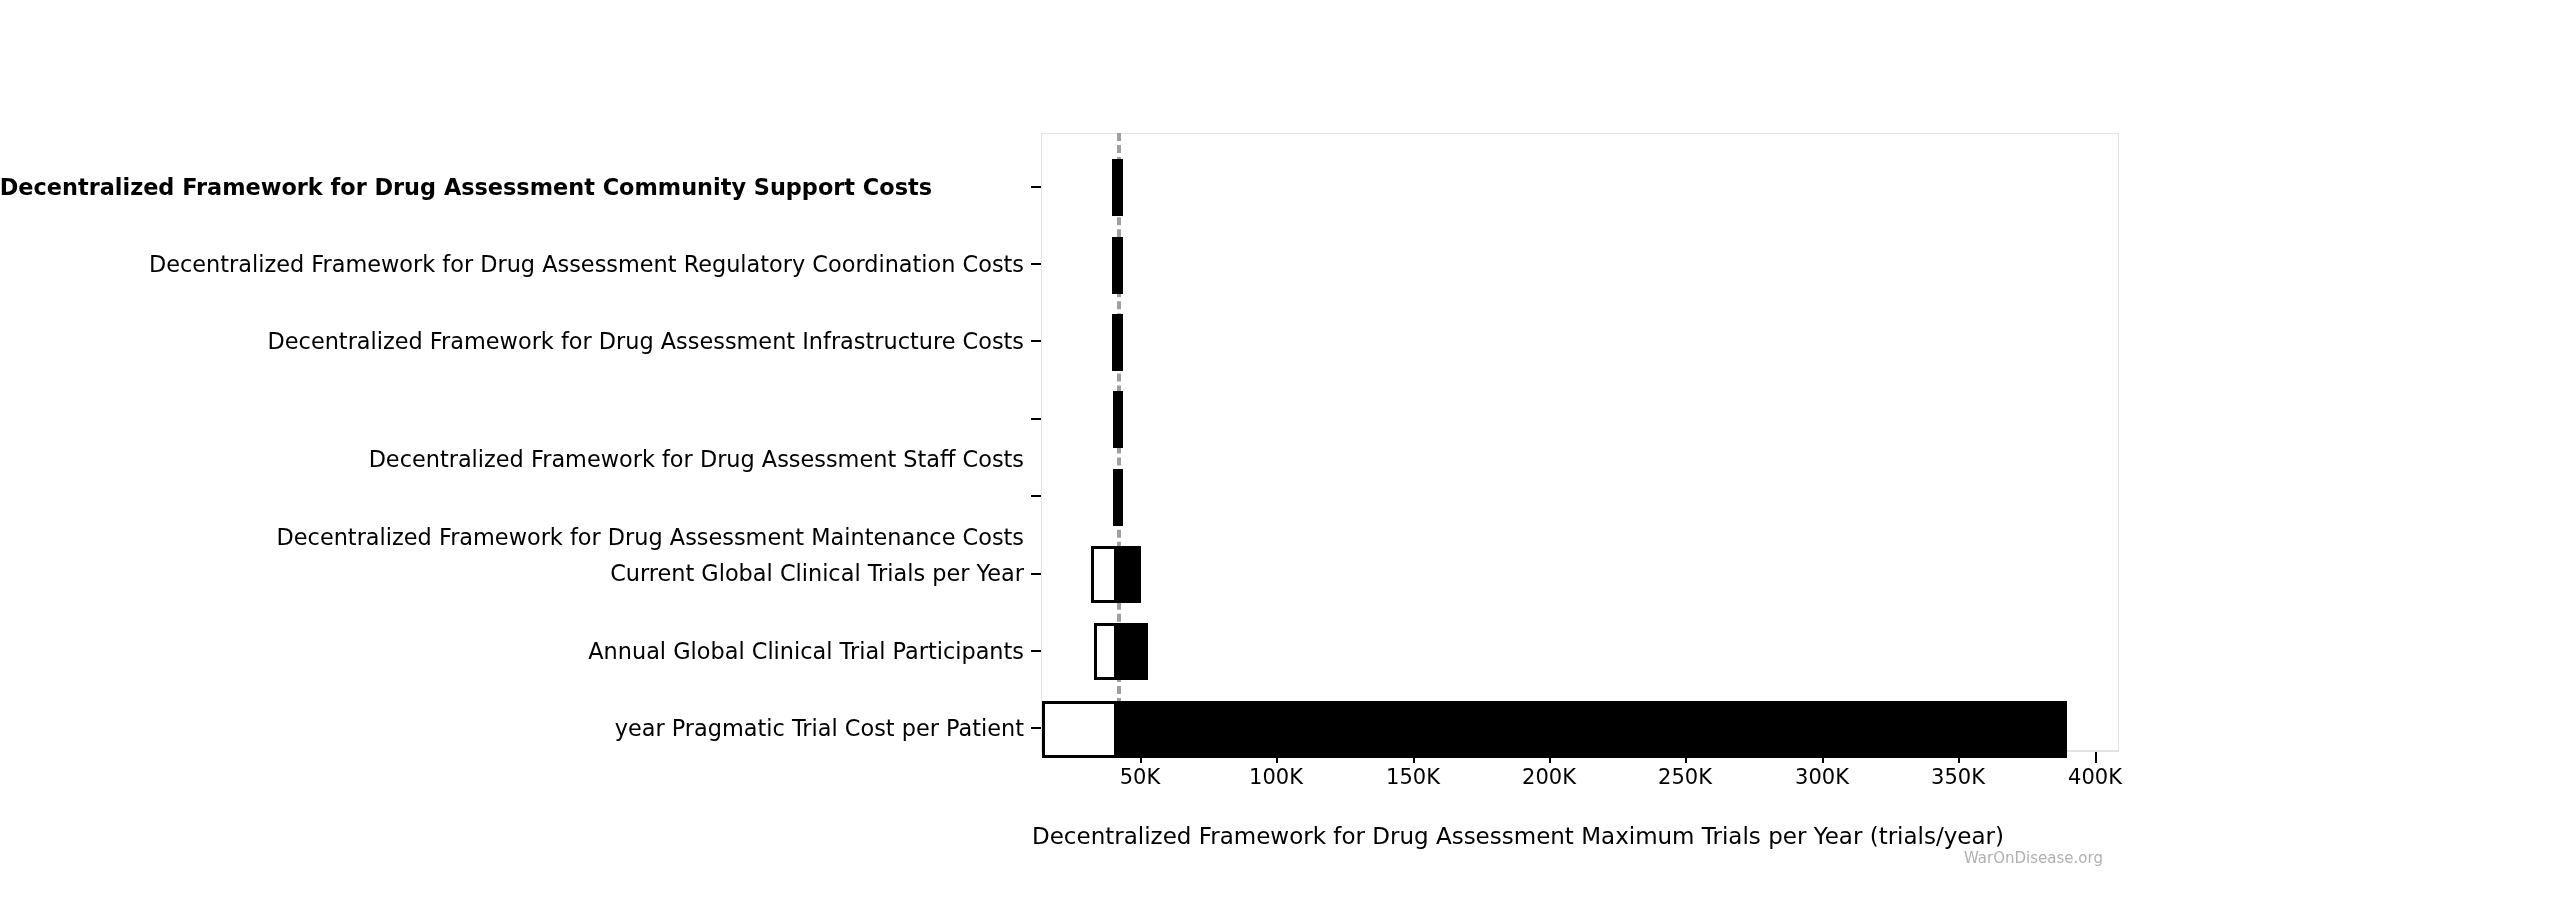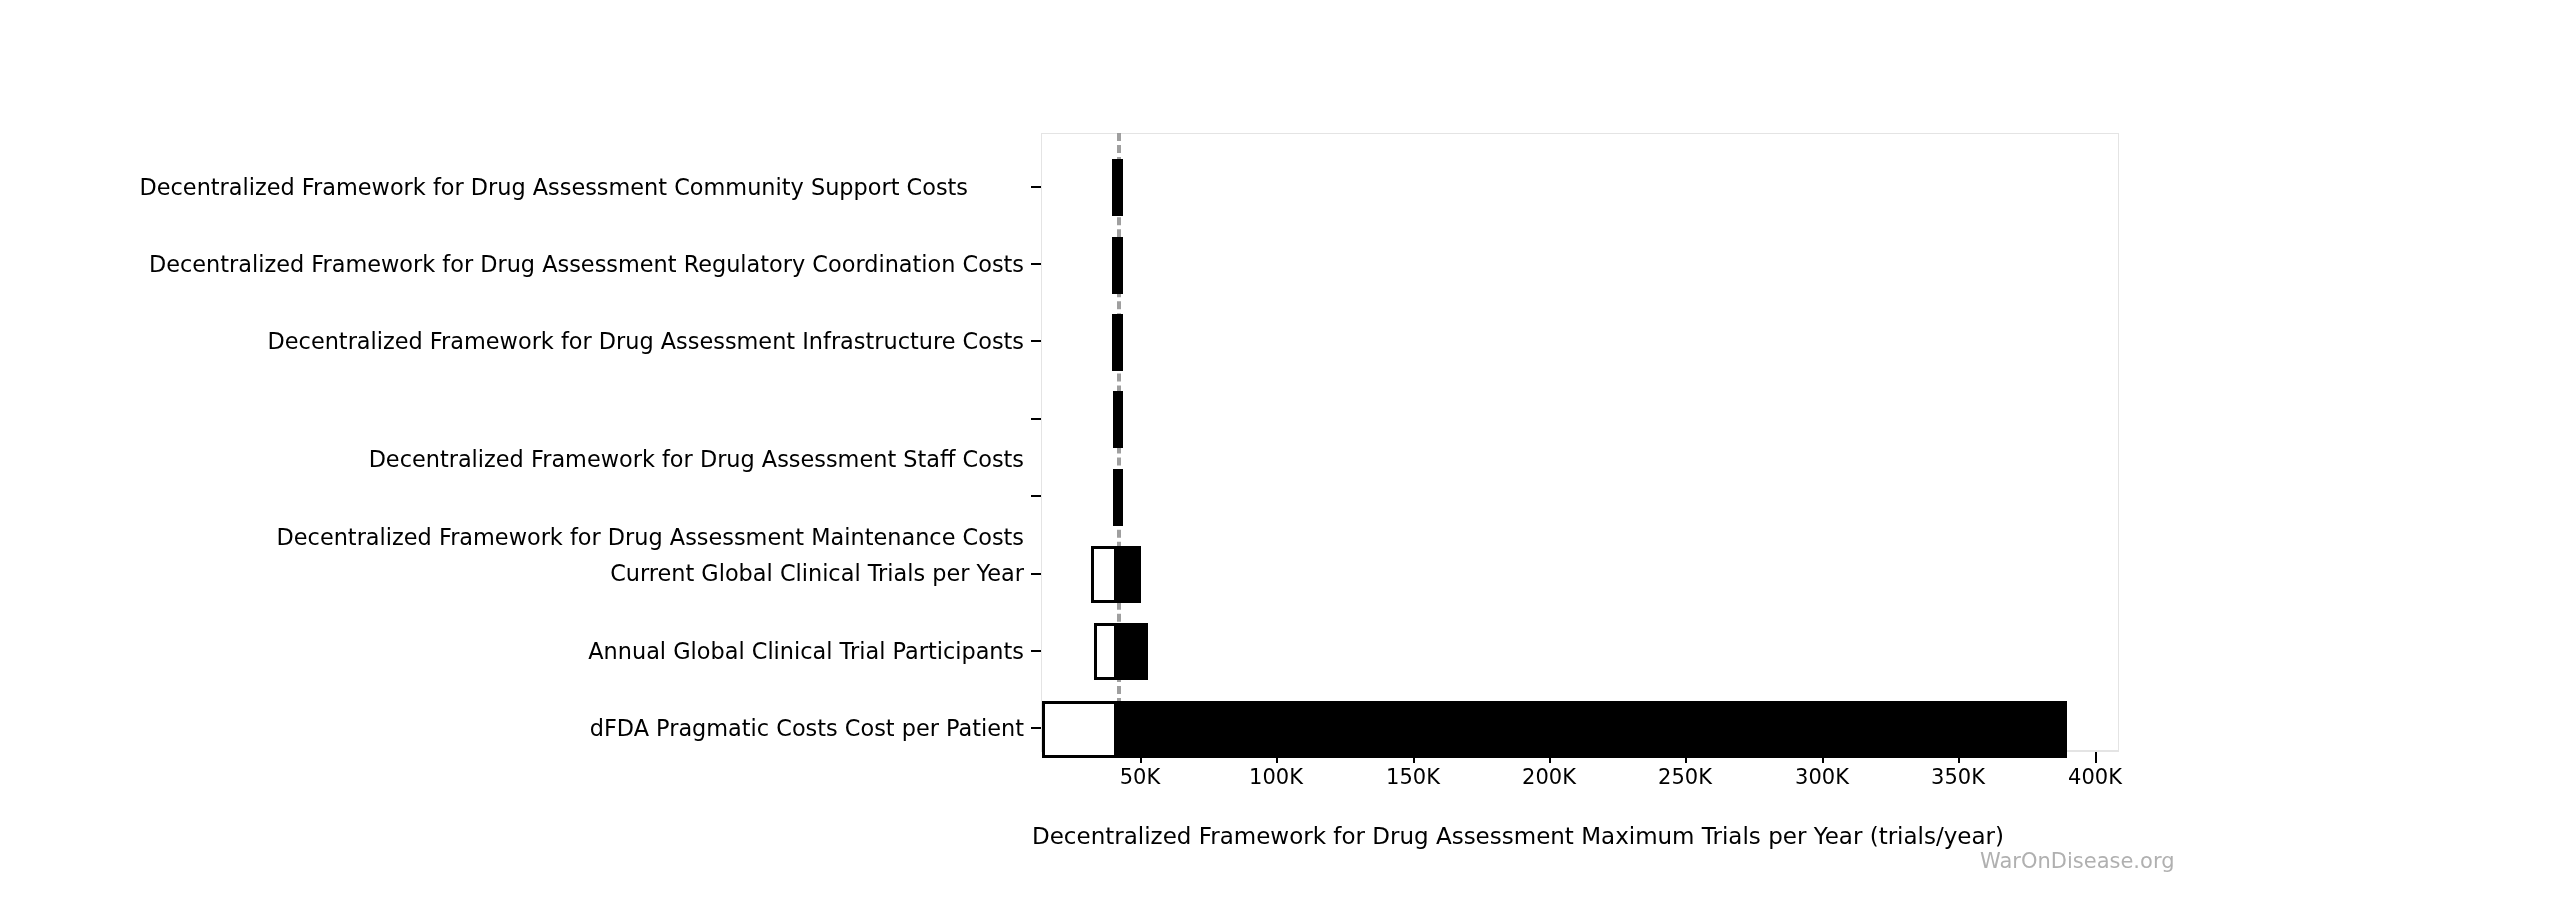--- a/index.html
+++ b/index.html
@@ -123,24 +123,23 @@
     text-align: center;
     font-size: 23px;
     white-space: nowrap;
   }
 
   
   #watermark {
     position: absolute;
     left: 1964px;
     top: 849px;
-    font-size: 21px;
+    font-size: 15px;
     color: #b0b0b0;
     white-space: nowrap;
-    margin-left: 16px;
   }
 </style>
 </head>
 <body>
 
 <div id="figure">
 
 
   <div id="plot-area">
     <div id="baseline-line" style="left: 75px;"></div>
@@ -175,35 +174,35 @@
         </div>
         <div class="bar-row" style="top: 567px; height: 57px;">
           <div class="seg seg-low" style="left: 0px; width: 75px;"></div>
           <div class="seg seg-high" style="left: 75px; width: 950px;"></div>
         </div>
       </div>
   </div>
 
   <div id="y-axis">
       <div class="ytick-mark" style="top: 186px;"></div>
-      <div class="ytick-label" style="right: 1608px; top: 176px;">Decentralized Framework for Drug Assessment Community Support Costs</div>
+      <div class="ytick-label" style="right: 1644px; top: 176px; font-weight: bold;">Decentralized Framework for Drug Assessment Community Support Costs</div>
       <div class="ytick-mark" style="top: 263px;"></div>
       <div class="ytick-label" style="right: 1552px; top: 253px;">Decentralized Framework for Drug Assessment Regulatory Coordination Costs</div>
       <div class="ytick-mark" style="top: 340px;"></div>
       <div class="ytick-label" style="right: 1552px; top: 330px;">Decentralized Framework for Drug Assessment Infrastructure Costs</div>
       <div class="ytick-mark" style="top: 418px;"></div>
       <div class="ytick-label" style="right: 1552px; top: 408px; margin-top: 40px;">Decentralized Framework for Drug Assessment Staff Costs</div>
       <div class="ytick-mark" style="top: 495px;"></div>
       <div class="ytick-label" style="right: 1552px; top: 485px; margin-top: 41px;">Decentralized Framework for Drug Assessment Maintenance Costs</div>
       <div class="ytick-mark" style="top: 573px;"></div>
       <div class="ytick-label" style="right: 1552px; top: 562px;">Current Global Clinical Trials per Year</div>
       <div class="ytick-mark" style="top: 650px;"></div>
       <div class="ytick-label" style="right: 1552px; top: 640px;">Annual Global Clinical Trial Participants</div>
       <div class="ytick-mark" style="top: 727px;"></div>
-      <div class="ytick-label" style="right: 1552px; top: 717px;">dFDA Pragmatic Costs Cost per Patient</div>
+      <div class="ytick-label" style="right: 1552px; top: 717px;">year Pragmatic Trial Cost per Patient</div>
     </div>
   <div id="x-axis">
       <div class="xtick-mark" style="left: 1140px;"></div>
       <div class="xtick-label" style="left: 1140px;">50K</div>
       <div class="xtick-mark" style="left: 1276px;"></div>
       <div class="xtick-label" style="left: 1276px;">100K</div>
       <div class="xtick-mark" style="left: 1413px;"></div>
       <div class="xtick-label" style="left: 1413px;">150K</div>
       <div class="xtick-mark" style="left: 1549px;"></div>
       <div class="xtick-label" style="left: 1549px;">200K</div>

